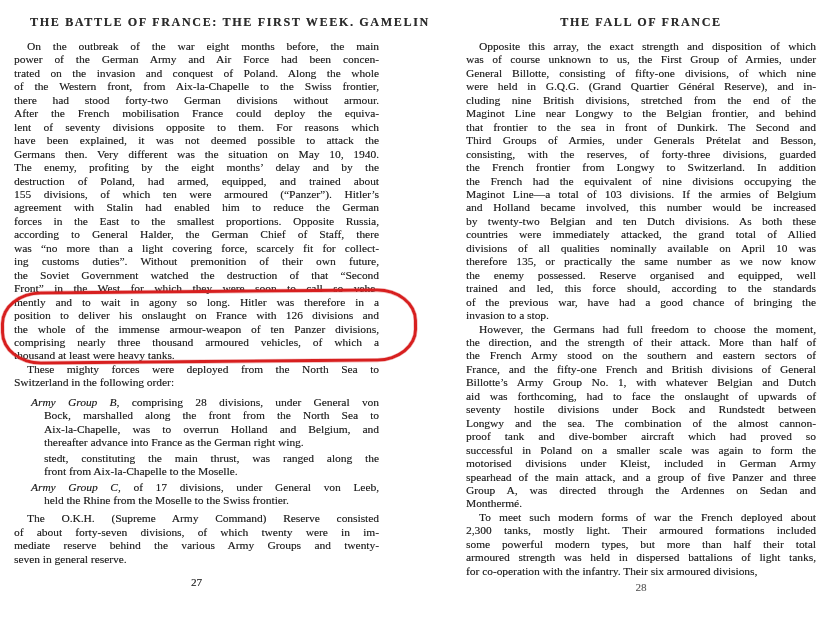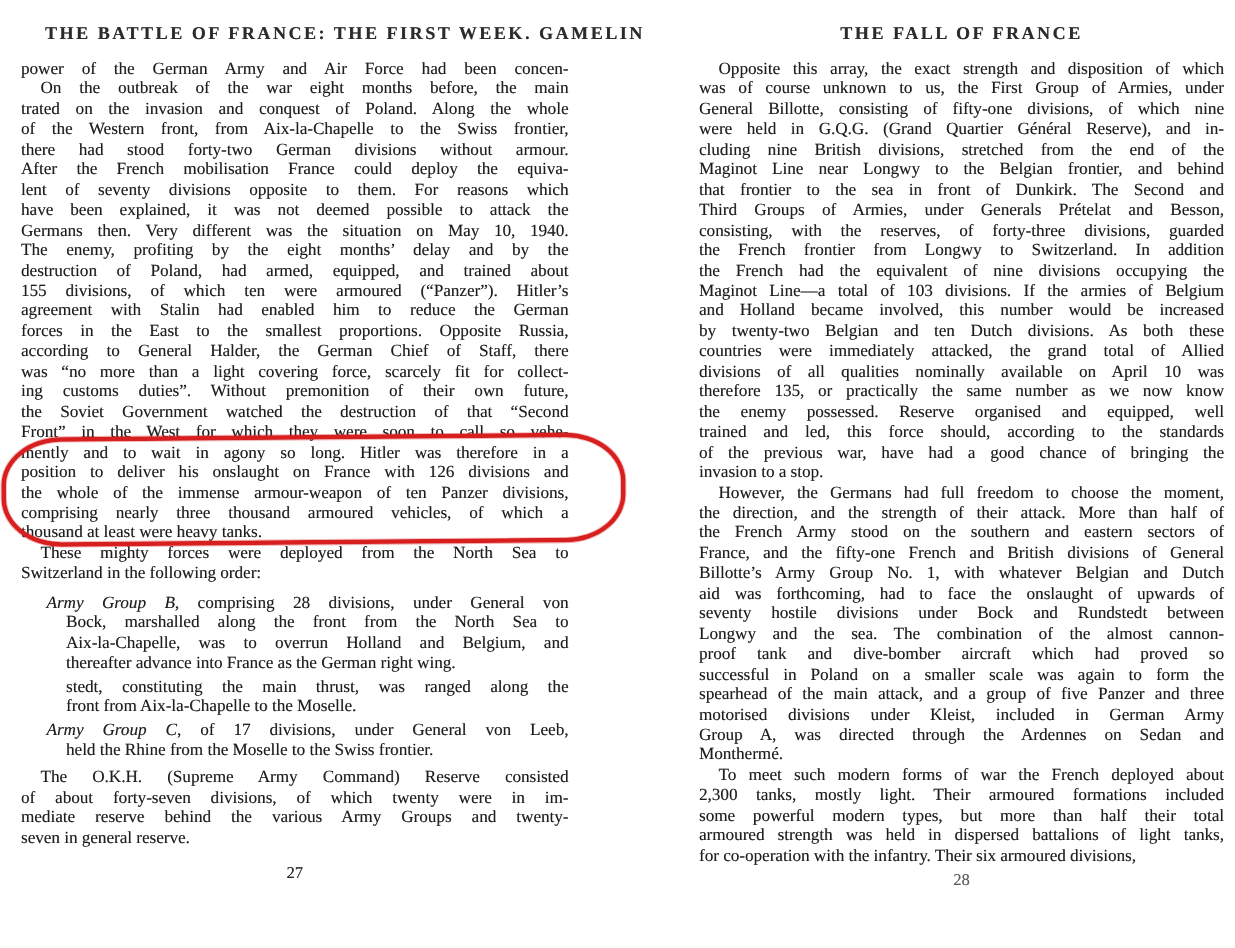--- a/index.html
+++ b/index.html
@@ -51,22 +51,22 @@
     pointer-events:none;
   }
 </style>
 </head>
 <body>
 
 <div>
   <div class="running-header hdr-left">THE BATTLE OF FRANCE: THE FIRST WEEK. GAMELIN</div>
   <div class="col col-left">
       <div class="para body indent">
+        <div class="line first">On the outbreak of the war eight months before, the main</div>
         <div class="line">power of the German Army and Air Force had been concen-</div>
-        <div class="line first">On the outbreak of the war eight months before, the main</div>
         <div class="line">trated on the invasion and conquest of Poland.  Along the whole</div>
         <div class="line">of the Western front, from Aix-la-Chapelle to the Swiss frontier,</div>
         <div class="line">there had stood forty-two German divisions without armour.</div>
         <div class="line">After the French mobilisation France could deploy the equiva-</div>
         <div class="line">lent of seventy divisions opposite to them.  For reasons which</div>
         <div class="line">have been explained, it was not deemed possible to attack the</div>
         <div class="line">Germans then.  Very different was the situation on May 10, 1940.</div>
         <div class="line">The enemy, profiting by the eight months’ delay and by the</div>
         <div class="line">destruction of Poland, had armed, equipped, and trained about</div>
         <div class="line">155 divisions, of which ten were armoured (“Panzer”).  Hitler’s</div>
@@ -142,22 +142,22 @@
         <div class="line first">However, the Germans had full freedom to choose the moment,</div>
         <div class="line">the direction, and the strength of their attack.  More than half of</div>
         <div class="line">the French Army stood on the southern and eastern sectors of</div>
         <div class="line">France, and the fifty-one French and British divisions of General</div>
         <div class="line">Billotte’s Army Group No. 1, with whatever Belgian and Dutch</div>
         <div class="line">aid was forthcoming, had to face the onslaught of upwards of</div>
         <div class="line">seventy hostile divisions under Bock and Rundstedt between</div>
         <div class="line">Longwy and the sea.  The combination of the almost cannon-</div>
         <div class="line">proof tank and dive-bomber aircraft which had proved so</div>
         <div class="line">successful in Poland on a smaller scale was again to form the</div>
+        <div class="line">motorised divisions under Kleist, included in German Army</div>
         <div class="line">spearhead of the main attack, and a group of five Panzer and three</div>
-        <div class="line">motorised divisions under Kleist, included in German Army</div>
         <div class="line">Group A, was directed through the Ardennes on Sedan and</div>
         <div class="line last">Monthermé.</div>
       </div>
       <div class="para body indent">
         <div class="line first">To meet such modern forms of war the French deployed about</div>
         <div class="line">2,300 tanks, mostly light.  Their armoured formations included</div>
         <div class="line">some powerful modern types, but more than half their total</div>
         <div class="line">armoured strength was held in dispersed battalions of light tanks,</div>
         <div class="line last">for co-operation with the infantry.  Their six armoured divisions,</div>
       </div>

